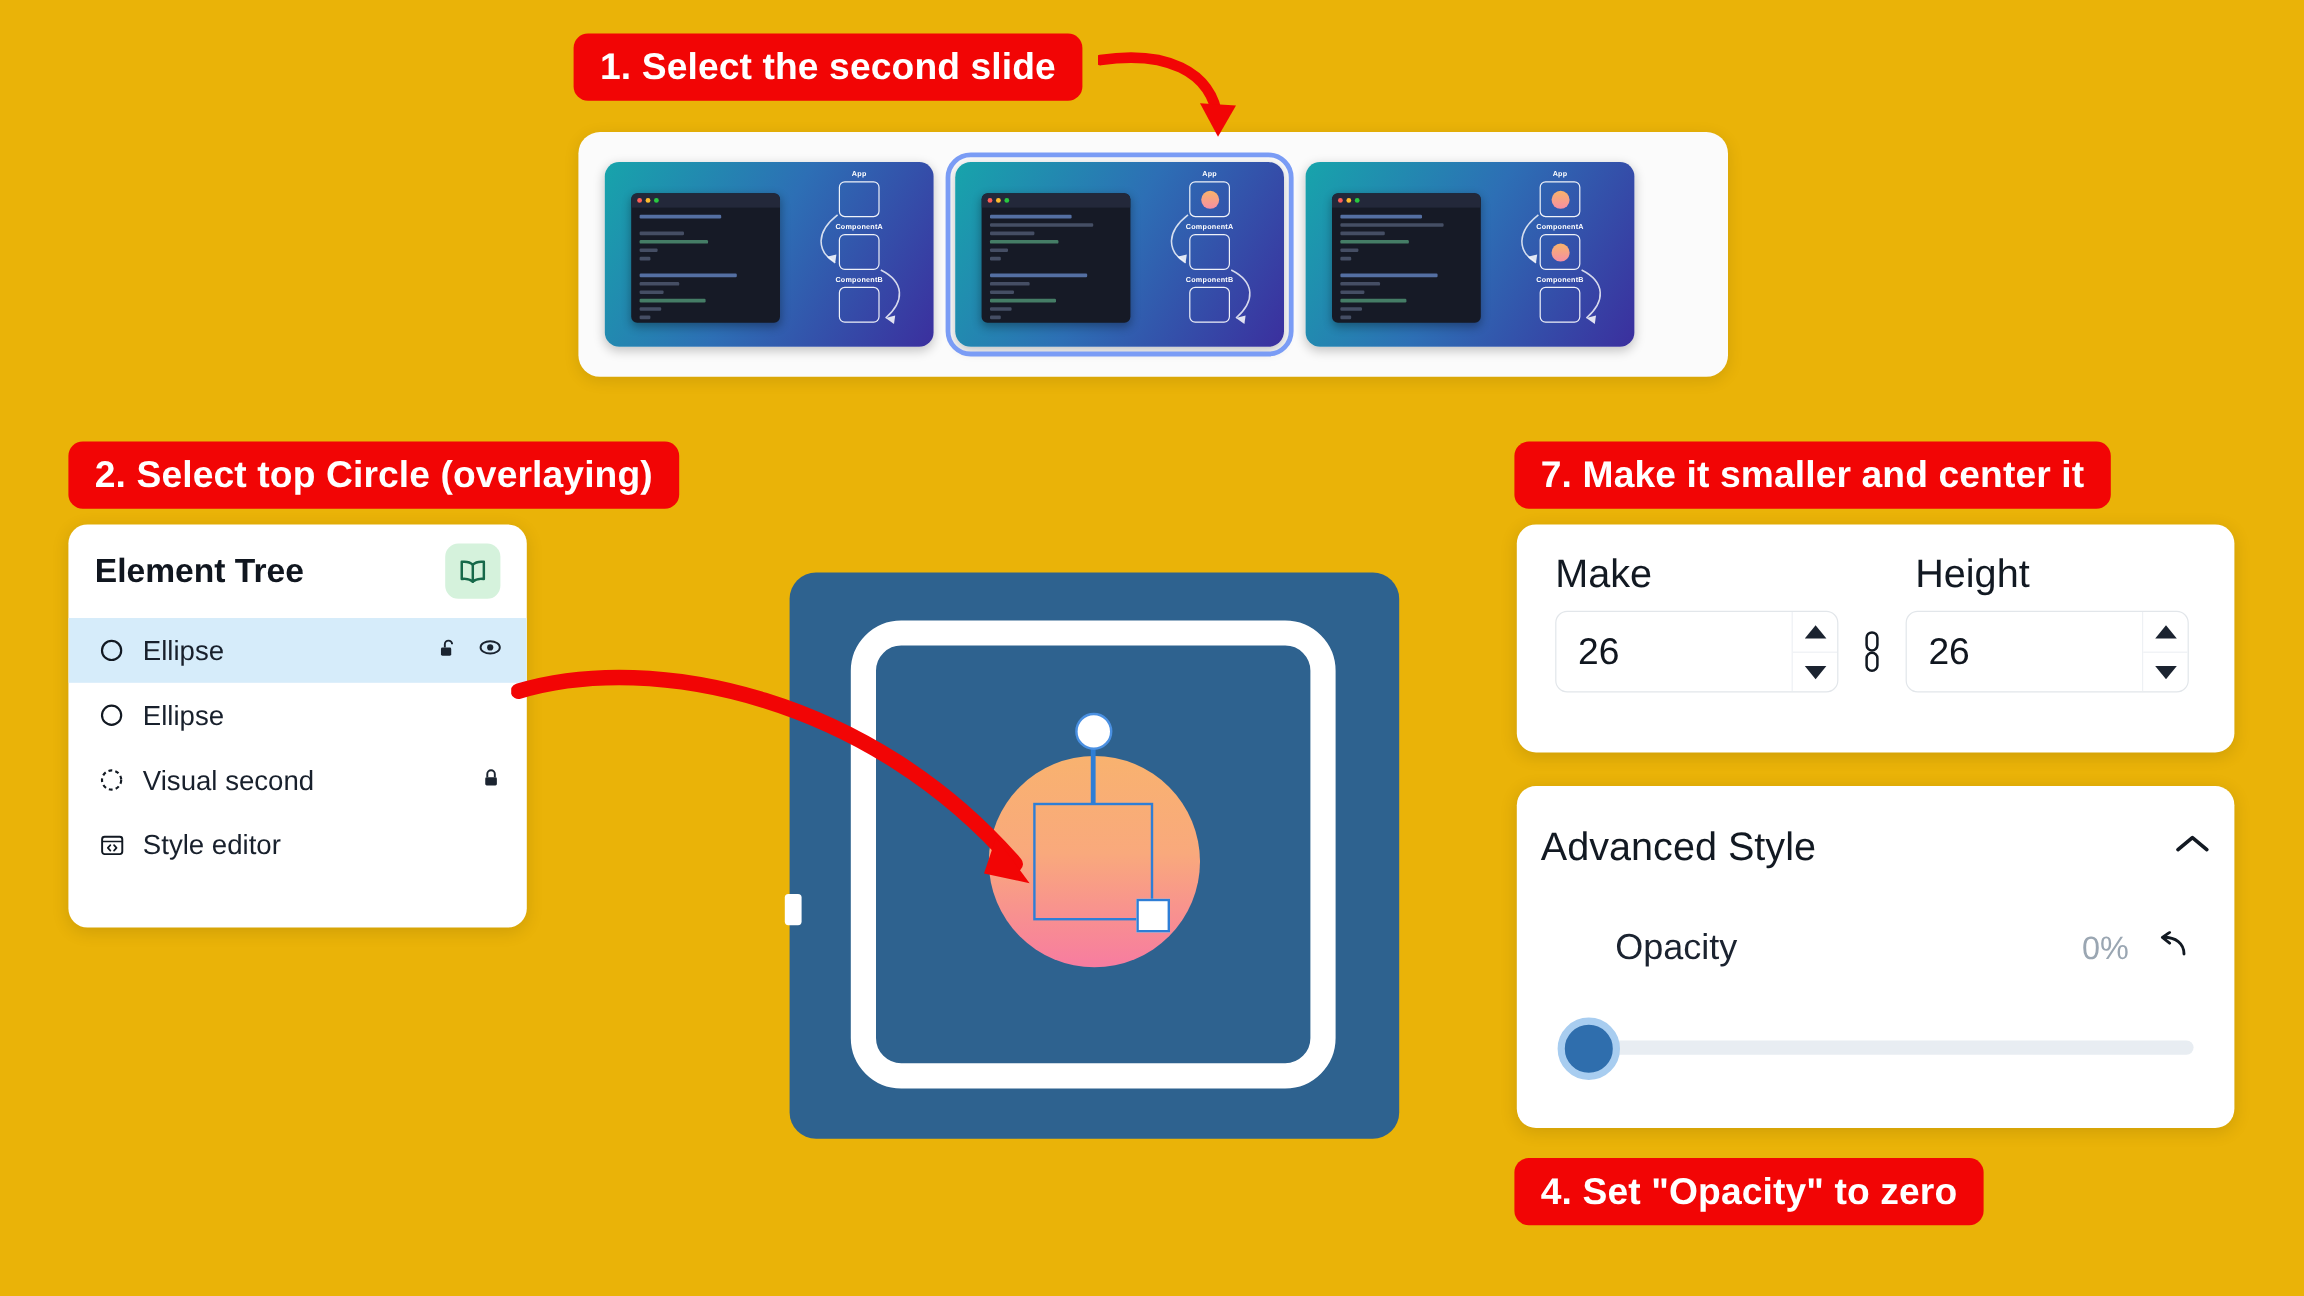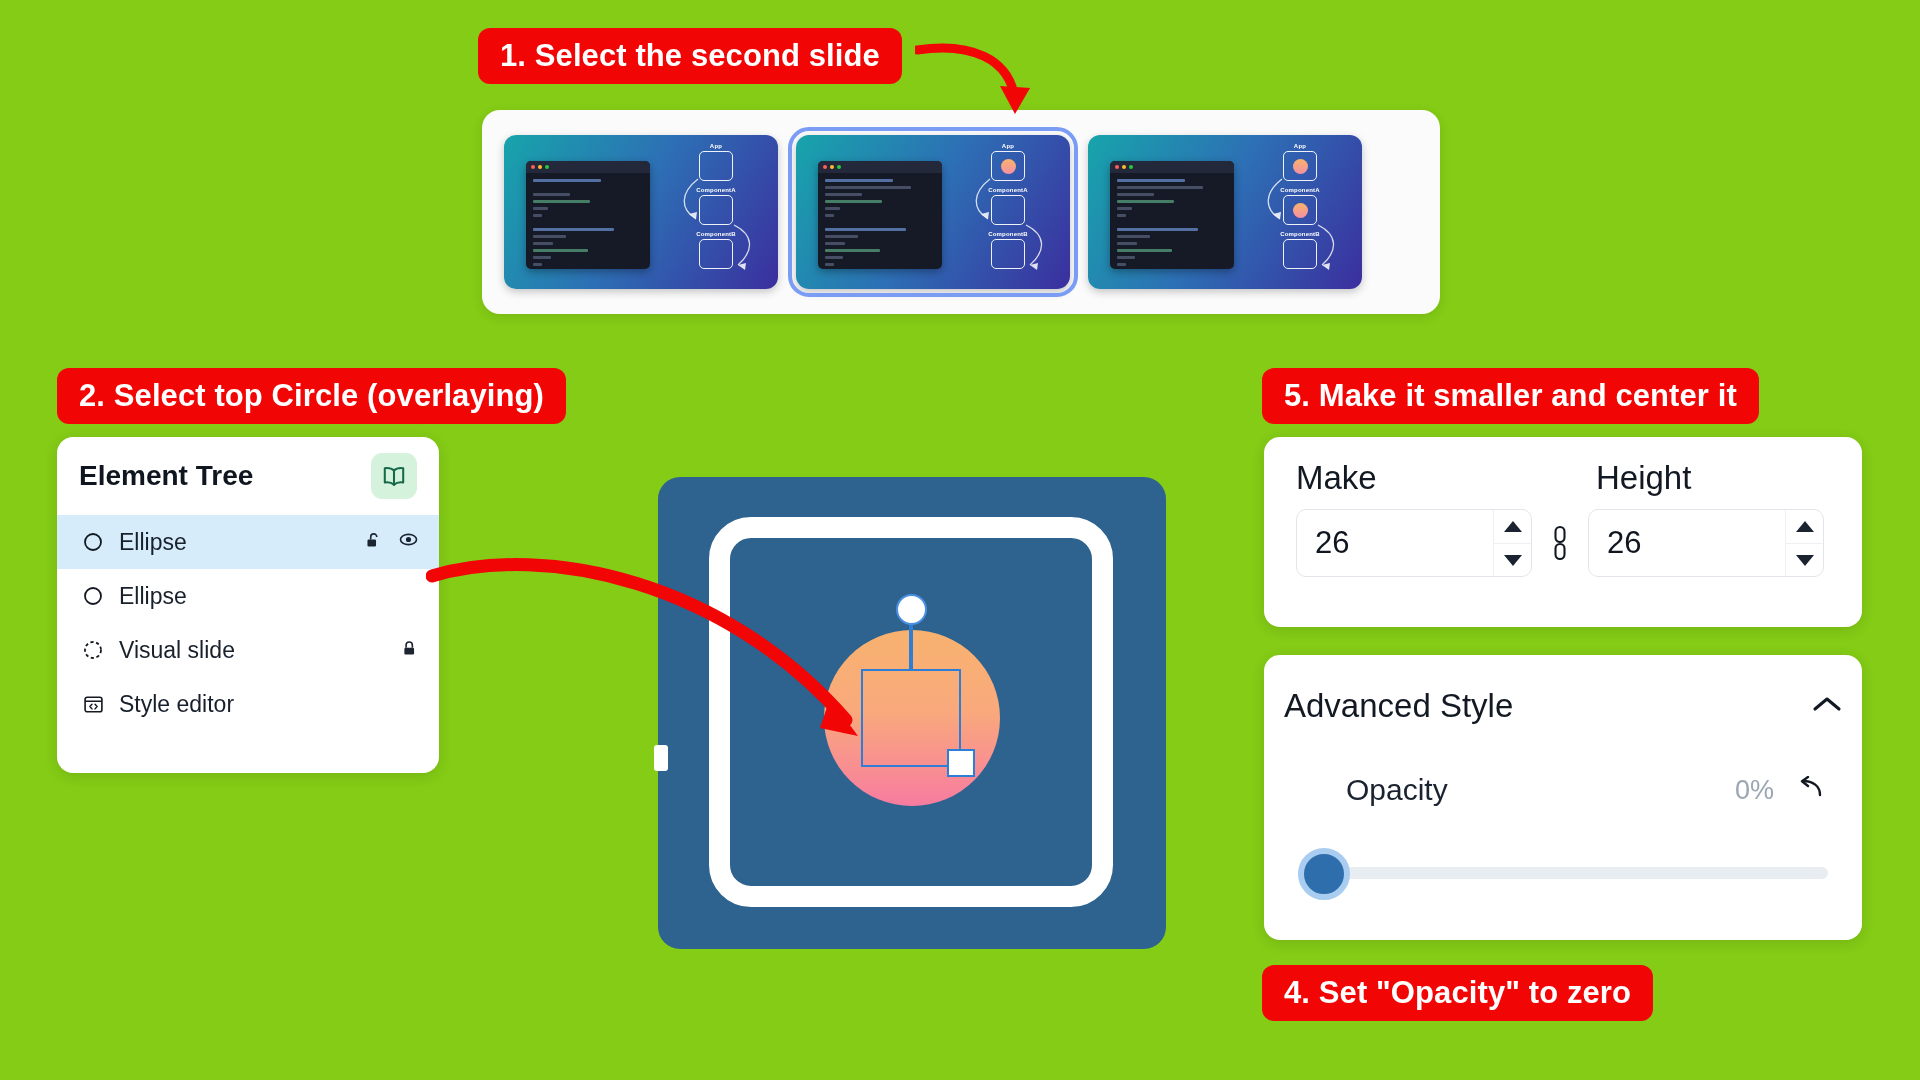--- a/index.html
+++ b/index.html
@@ -2,21 +2,21 @@
 <html><head>
 <meta charset="utf-8">
 <style>
   * { box-sizing: border-box; margin:0; padding:0; }
   html, body {
     width: 1920px; height: 1080px;
     overflow: hidden;
     background: #a5dbe8;
     font-family: "Liberation Sans", sans-serif;
   }
-  #root { position: relative; width: 1920px; height: 1080px; background: #84cc16; }
+  #root { position: relative; width: 1920px; height: 1080px; background: #eab308; }
 
   
   .callout {
     position: absolute;
     background: #f20505;
     color: #ffffff;
     font-weight: bold;
     border-radius: 12px;
     display: flex; align-items: center;
     padding: 0 22px;
@@ -409,21 +409,21 @@
       <span class="et-label">Ellipse</span>
       <span class="et-actions"></span>
     </div>
 
     <div class="et-row">
       <span class="et-icon">
         <svg width="20" height="20" viewBox="0 0 20 20">
             <circle cx="10" cy="10" r="8" fill="none" stroke="#121922" stroke-width="1.8" stroke-dasharray="3.2 2.6"></circle>
           </svg>
       </span>
-      <span class="et-label">Visual slide</span>
+      <span class="et-label">Visual second</span>
       <span class="et-actions">
         <span>
           <svg width="19" height="19" viewBox="0 0 20 20">
               <path d="M6.4 9.2 V6.4 A3.3 3.3 0 0 1 13 6.4 V9.2" fill="none" stroke="#1b2430" stroke-width="1.7"></path>
               <rect x="4.6" y="9.2" width="10.2" height="7.2" rx="1.3" fill="#1b2430"></rect>
             </svg>
         </span>
       </span>
     </div>
 
@@ -449,21 +449,21 @@
     <div id="canvas-leftnub"></div>
     <div id="canvas-frame"></div>
     <div id="canvas-circle"></div>
     <div id="sel-stem"></div>
     <div id="sel-rot"></div>
     <div id="sel-box"></div>
     <div id="sel-handle"></div>
   </div>
 
   <div class="callout" id="callout-3">
-    <span>5. Make it smaller and center it</span>
+    <span>7. Make it smaller and center it</span>
   </div>
 
   <div id="size-panel">
     <div class="size-labels">
       <div class="size-lbl w">Make</div>
       <div class="size-lbl">Height</div>
     </div>
     <div class="size-row">
       <div class="spin">
         <div class="spin-val">26</div>

